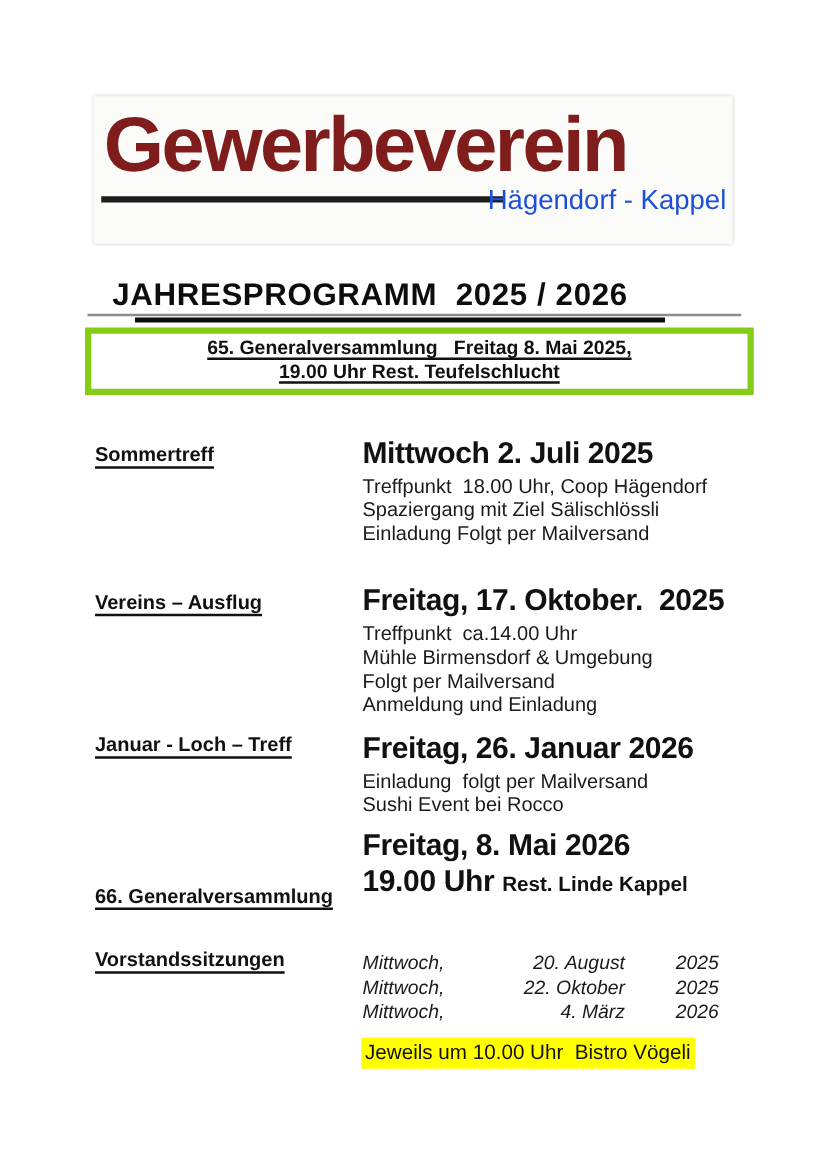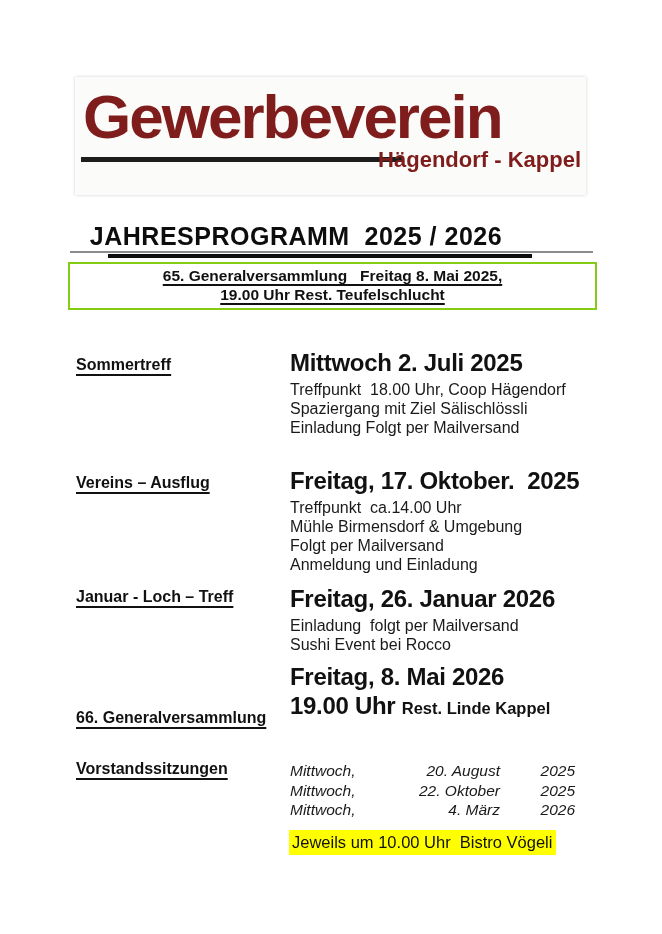--- a/index.html
+++ b/index.html
@@ -7,27 +7,27 @@
     position:relative;width:662px;height:934px;background:#ffffff;overflow:hidden;
     font-family:"Liberation Sans","DejaVu Sans",sans-serif;color:#111;
   }
   .pre{white-space:pre;}
   
   .logo-block{position:absolute;left:75px;top:77px;width:511px;height:118px;
     background:#fbfbf9;box-shadow:0 0 3px rgba(0,0,0,.18);}
   .brand{position:absolute;left:8px;top:0px;font-size:62px;font-weight:bold;
     letter-spacing:-2px;line-height:80px;}
   .logo-rule{position:absolute;left:6px;top:80px;width:322px;height:5px;background:#1d1d1d;}
-  .logo-sub{position:absolute;right:5px;top:70px;font-size:22px;font-weight:bold;color:#7f1d1d;}
+  .logo-sub{position:absolute;right:5px;top:70px;font-size:22px;font-weight:normal;color:#1d4ed8;}
   
   .doc-title{position:absolute;left:0;top:222px;width:592px;text-align:center;
     font-size:25px;font-weight:bold;letter-spacing:0.5px;color:#0d0d0d;}
   .rule-thin{position:absolute;left:70px;top:251px;width:523px;height:2px;background:#8c8c8c;}
   .rule-thick{position:absolute;left:108px;top:254px;width:424px;height:4px;background:#0d0d0d;}
-  .ann-box{position:absolute;left:68px;top:262px;width:525px;border:2px solid #84cc16;
+  .ann-box{position:absolute;left:68px;top:262px;width:525px;border:5px solid #84cc16;
     padding:2px 0 4px 0;text-align:center;}
   .ann-line{font-size:15.5px;font-weight:bold;line-height:19px;
     text-decoration:underline;text-decoration-thickness:2px;text-underline-offset:3px;}
   
   .sec-label{position:absolute;left:76px;font-size:16px;font-weight:bold;
     text-decoration:underline;text-decoration-thickness:2px;text-underline-offset:4px;}
   .sec-right{position:absolute;left:290px;width:350px;}
   .sec-head{font-size:24px;font-weight:bold;line-height:29px;letter-spacing:-0.3px;}
   .sec-body{margin-top:3px;font-size:16px;line-height:19px;color:#1a1a1a;}
   .time-big{font-size:24px;font-weight:bold;letter-spacing:-0.3px;}

